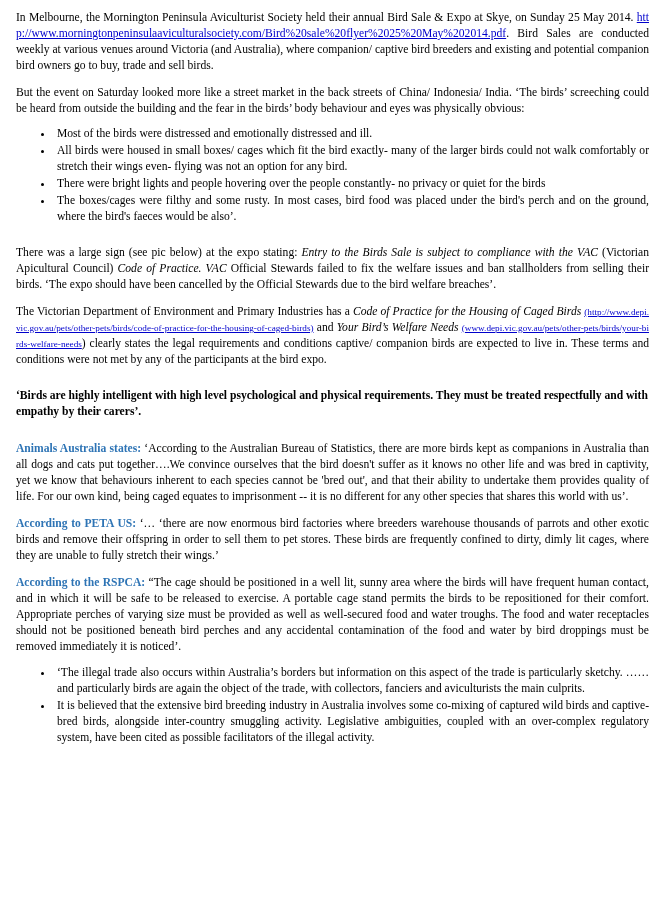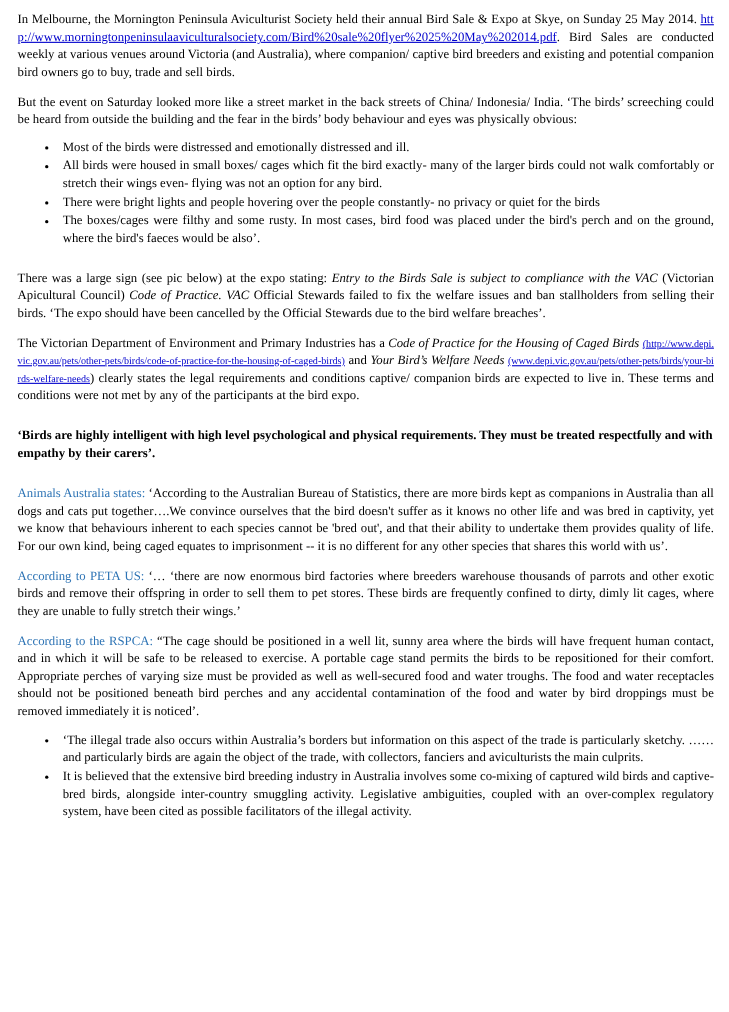--- a/index.html
+++ b/index.html
@@ -50,21 +50,21 @@
     padding-left: 3px;
   }
   ul.sq { list-style-type: disc; }
   .heading-bold {
     font-weight: bold;
     margin: 0 0 12px 0;
     text-align: left;
   }
   .src-head {
     color: #2e74b5;
-    font-weight: normal;
+    font-weight: bold;
     margin-top: 24px;
   }
   .blue-bold {
     color: #2e74b5;
     font-weight: bold;
   }
   .spacer-lg { height: 9px; }
 </style>
 </head>
 <body>

